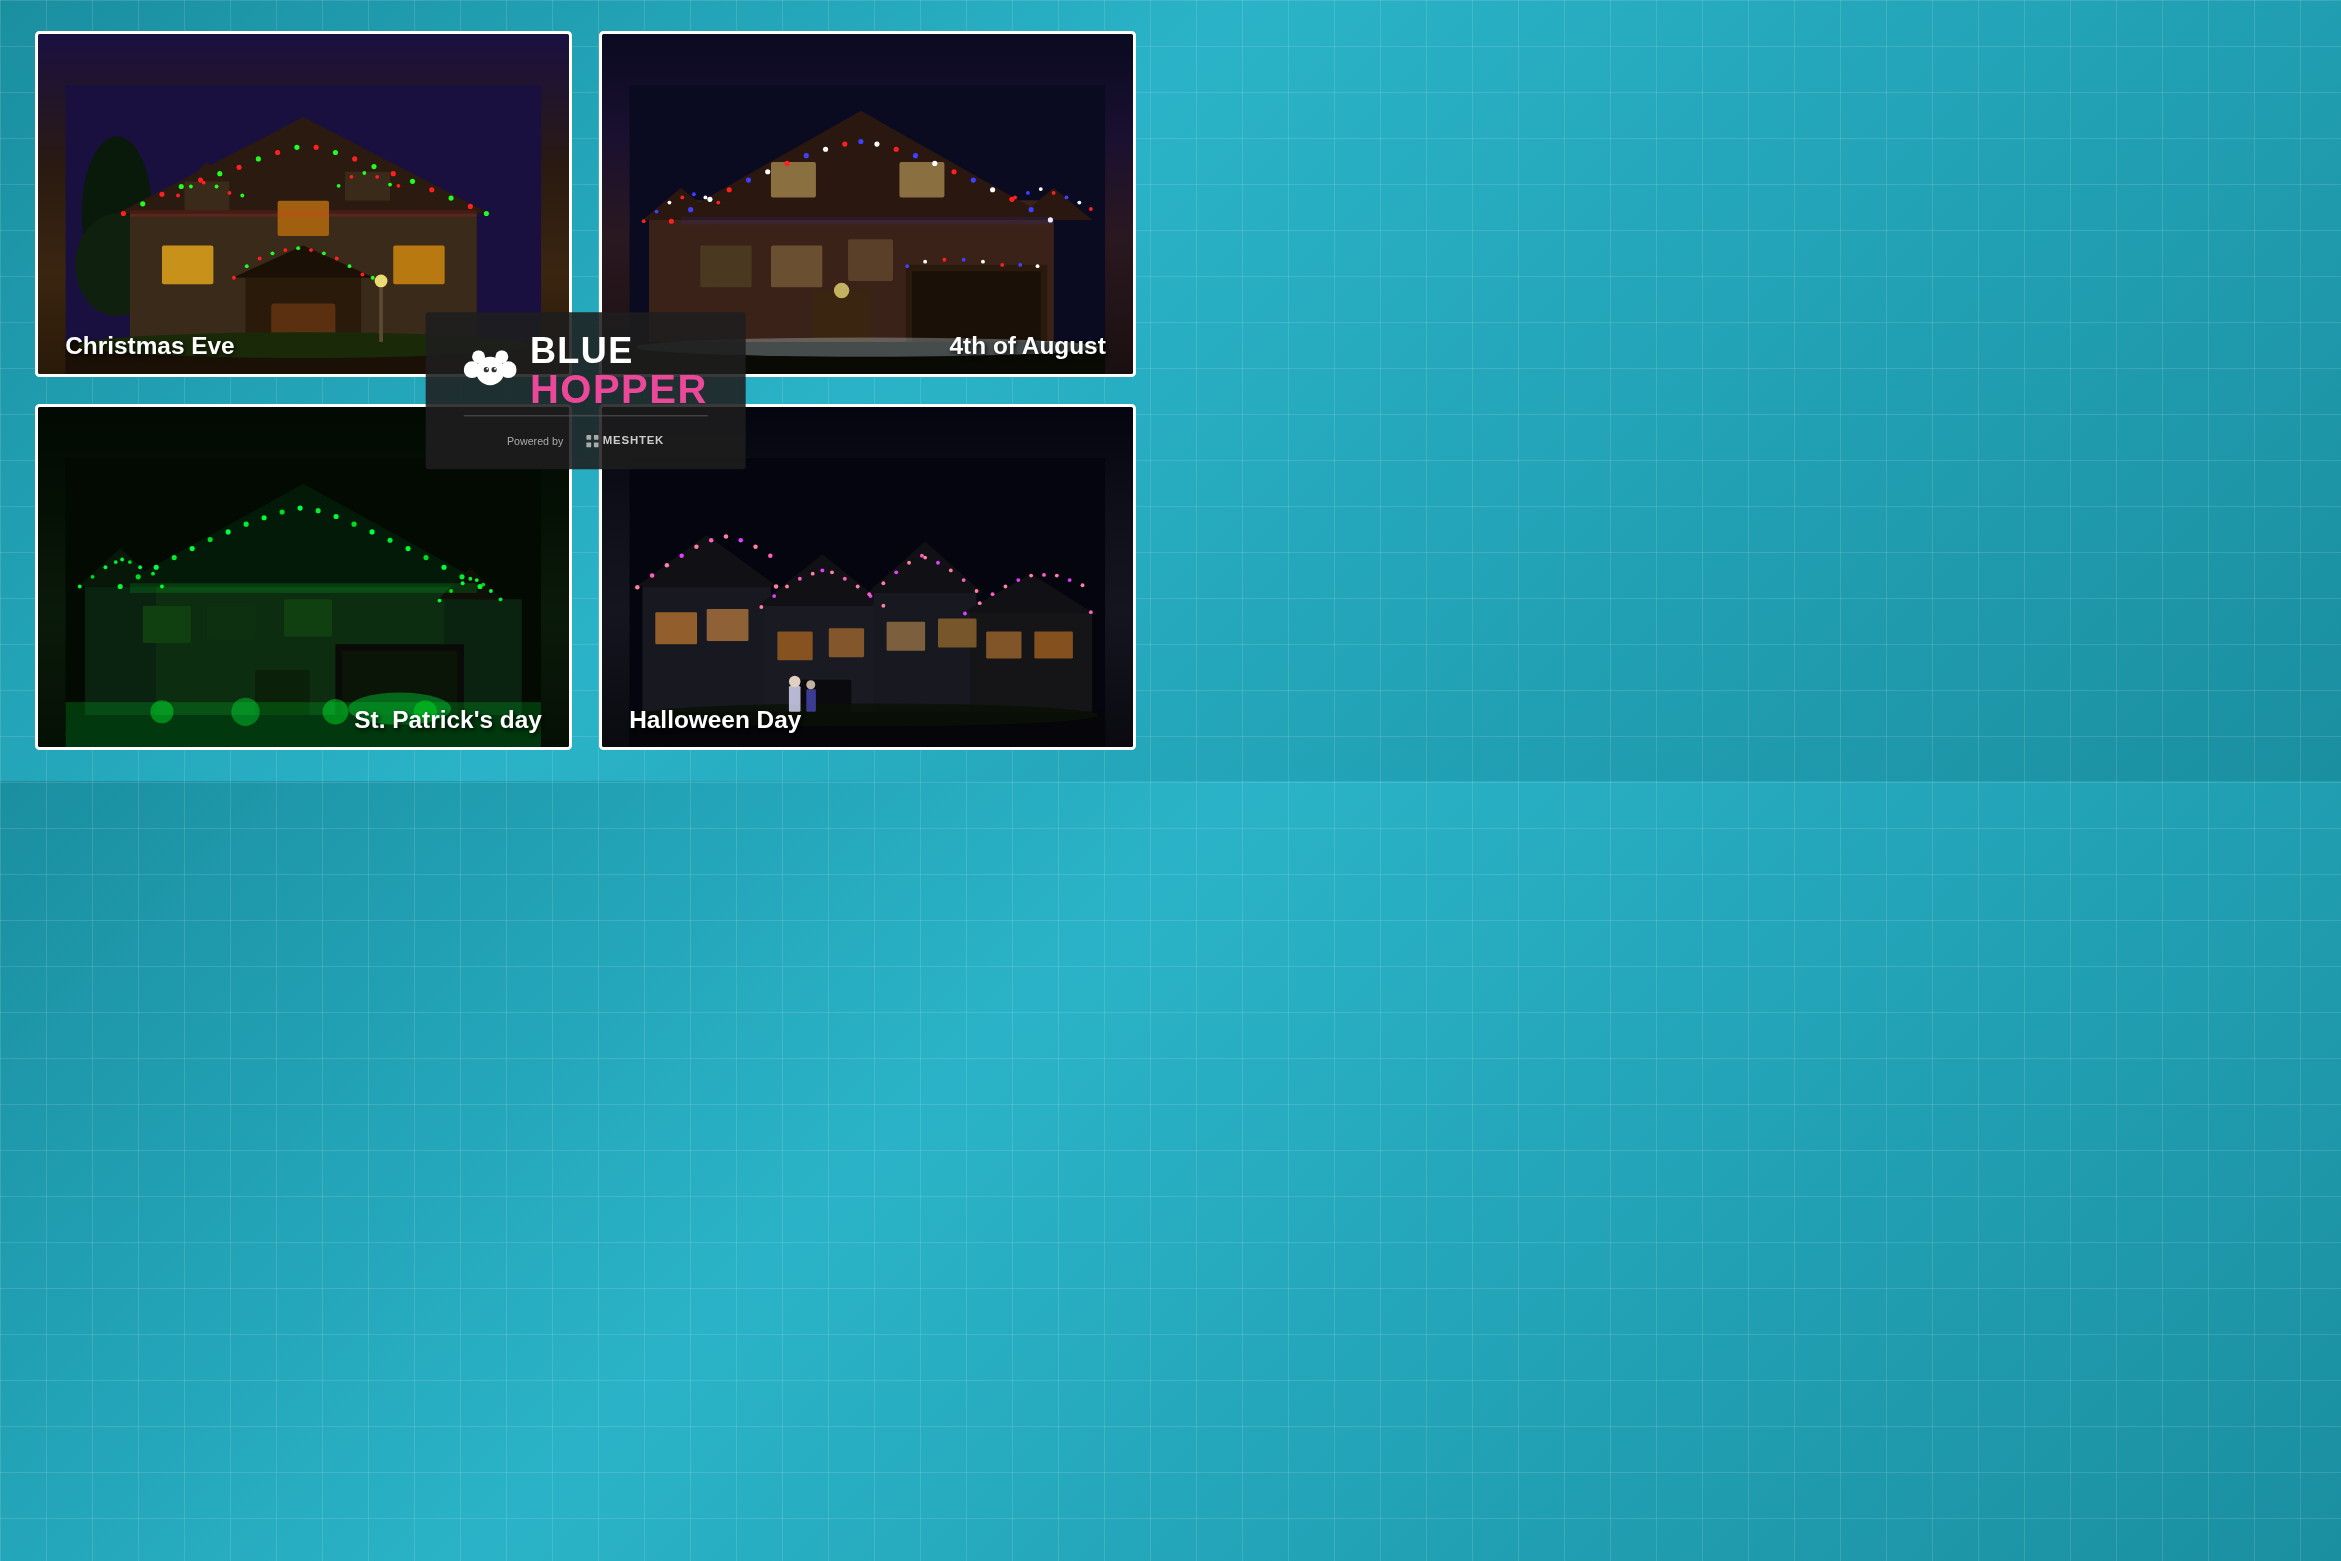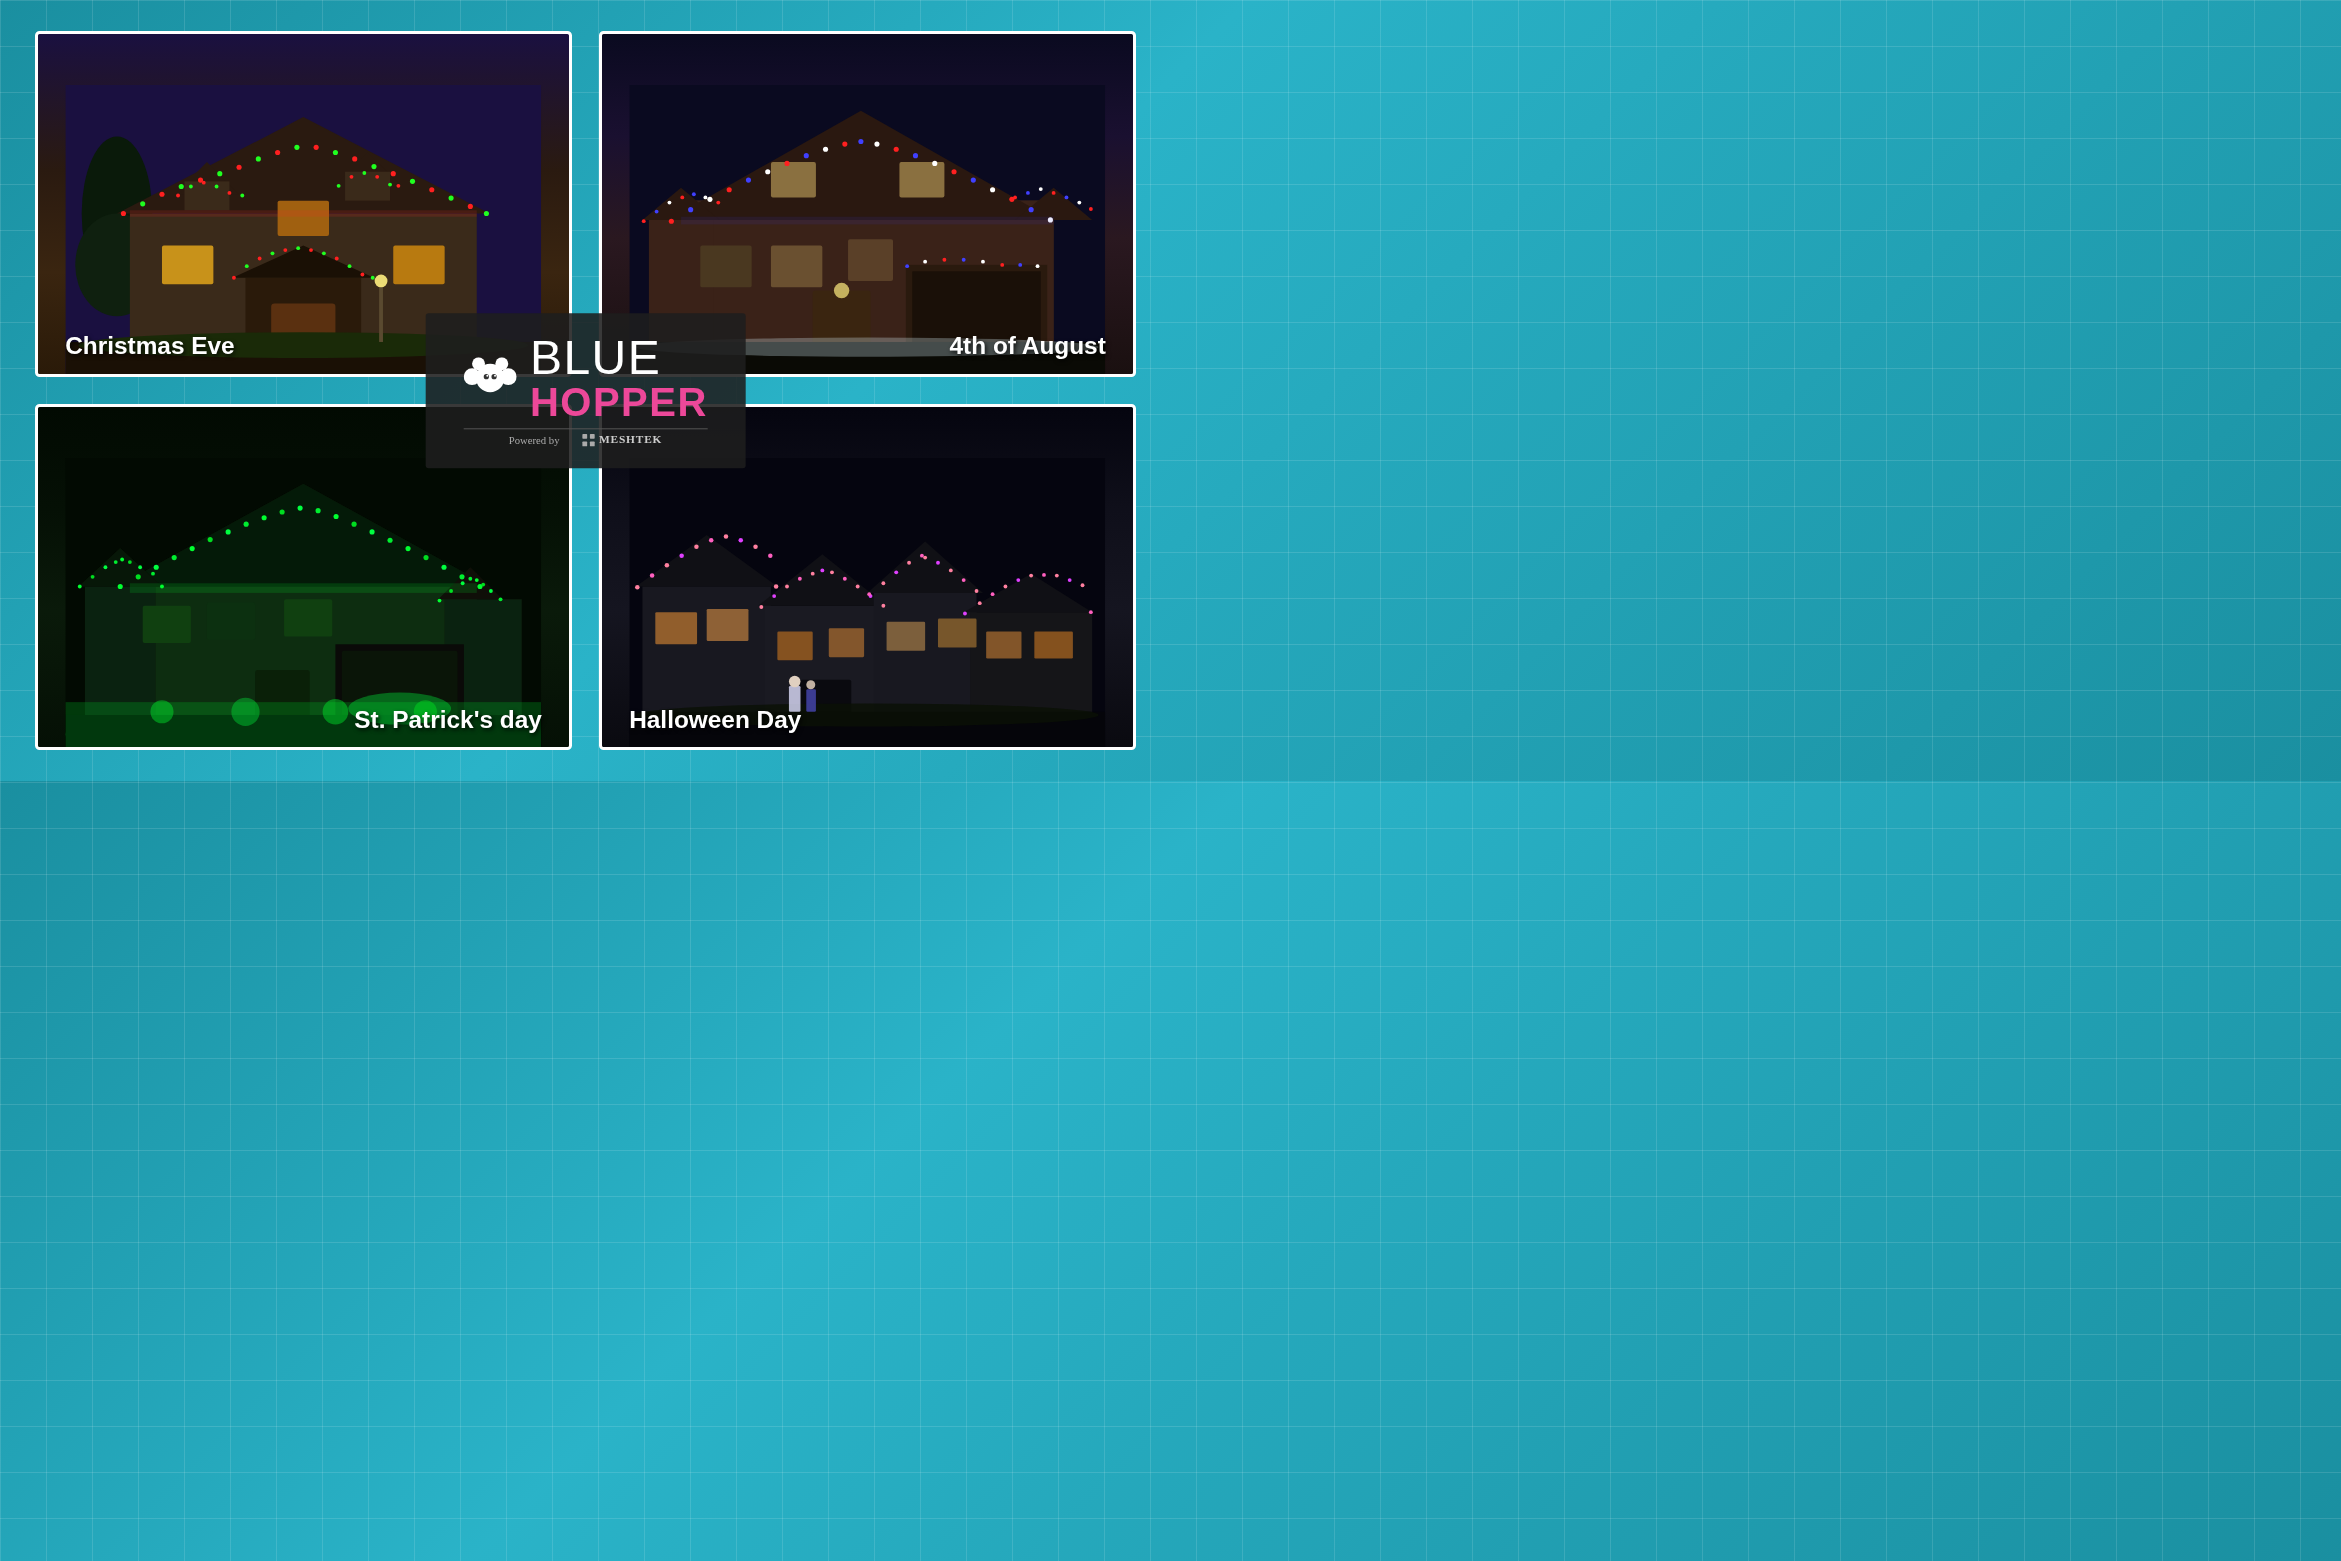--- a/index.html
+++ b/index.html
@@ -131,44 +131,43 @@
       height: 42px;
     }
 
     .logo-text {
       display: flex;
       flex-direction: column;
       line-height: 1;
     }
 
     .logo-blue {
-      font-size: 48px;
-      font-weight: 400;
+      font-size: 36px;
+      font-weight: 700;
       color: white;
       letter-spacing: 1.5px;
     }
 
     .logo-hopper {
       font-size: 40px;
       font-weight: 900;
       color: #ec4899;
       letter-spacing: 1.5px;
     }
 
     .powered-by {
       display: flex;
       align-items: center;
       gap: 22px;
       color: #aaa;
       font-size: 10.7px;
       border-top: 0.8px solid #555;
-      padding-top: 4px;
+      padding-top: 18px;
       width: 100%;
       justify-content: center;
-      font-family: Liberation Serif, serif;
     }
 
     .meshtek-logo {
       display: flex;
       align-items: flex-start;
       gap: 3.8px;
       color: #ccc;
       font-size: 11.4px;
       font-weight: 700;
       letter-spacing: 0.8px;

